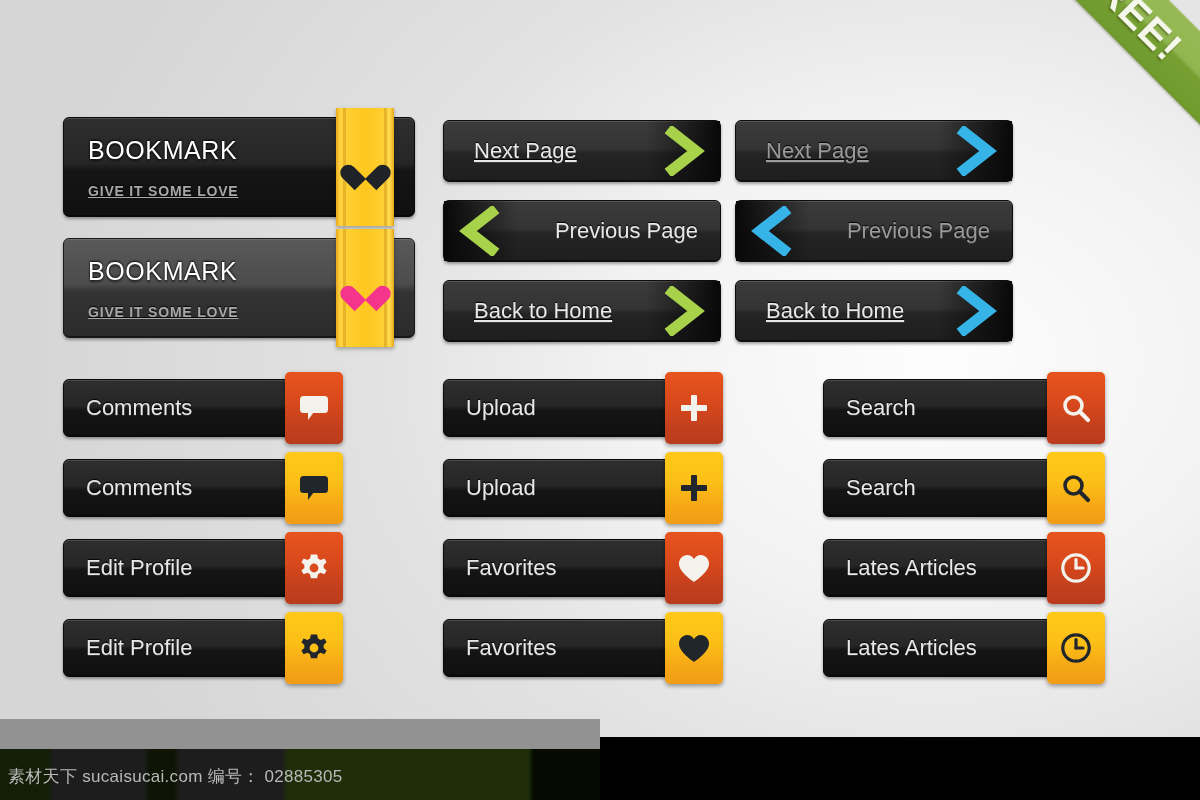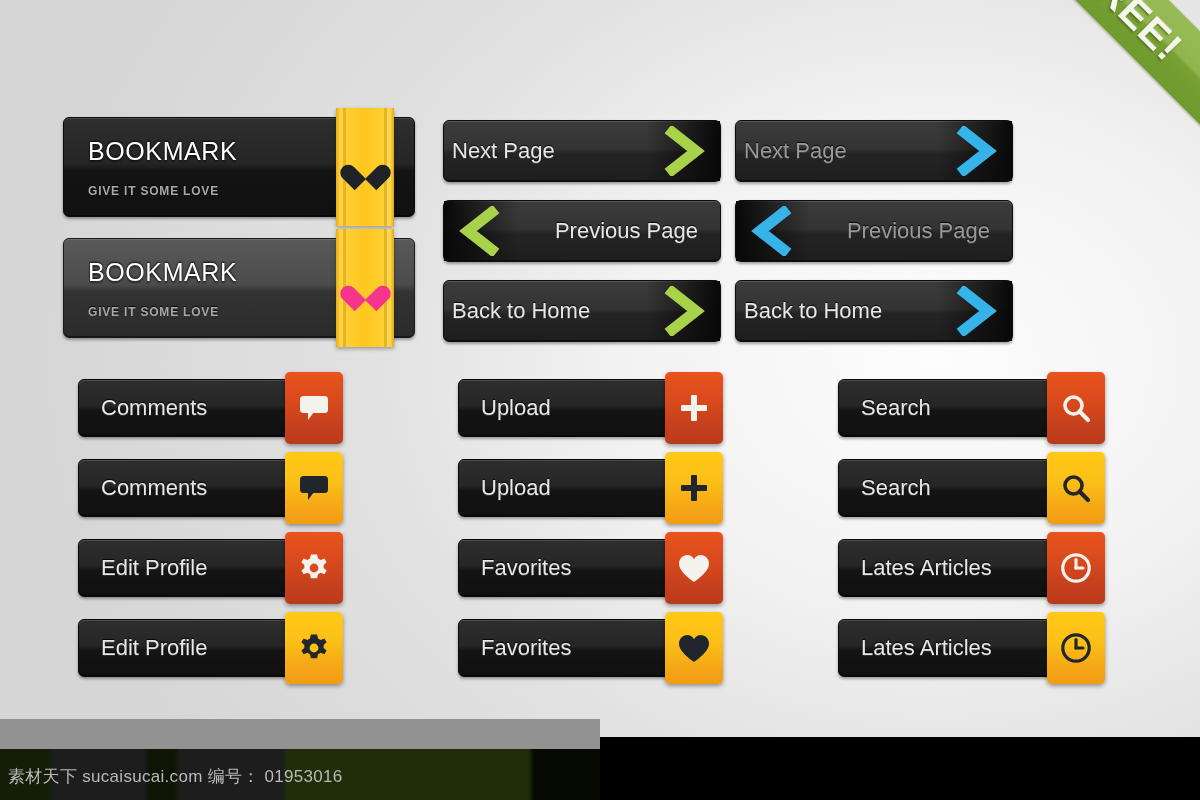--- a/index.html
+++ b/index.html
@@ -100,26 +100,27 @@
     align-items: flex-start;
   }
   .bm-title {
     font-size: 25px;
     font-weight: normal;
     letter-spacing: 0.6px;
     color: #ffffff;
     text-shadow: 0 -1px 2px rgba(0,0,0,0.9), 0 2px 2px rgba(0,0,0,0.55);
   }
   .bm-sub {
-    font-size: 12px;
+    font-size: 14px;
     font-weight: bold;
     letter-spacing: 0.8px;
     color: #a8a8a8;
     margin-top: 18px;
     text-shadow: 0 -1px 1px rgba(0,0,0,0.85);
+    text-decoration: underline;
   }
 
   
   .bm-strip {
     position: absolute;
     width: 58px;
     background: linear-gradient(to right,
         #e8a91a 0%, #ffd341 7%, #ffcf30 22%,
         #ffc71f 50%, #ffce2e 78%, #ffd94e 93%, #e5a518 100%);
     box-shadow: 0 2px 4px rgba(0,0,0,0.3);
@@ -159,41 +160,40 @@
 
   
   .navbtn {
     width: 278px;
     height: 62px;
   }
   .navbtn .navlabel {
     position: absolute;
     font-size: 22px;
   }
-  .navbtn.rightward .navlabel { left: 8px; }
+  .navbtn.rightward .navlabel { left: 30px; text-decoration: underline; }
   .navbtn.leftward  .navlabel { right: 22px; margin-left: 21px; }
 
   .chev {
     position: absolute;
     top: 0; bottom: 0;
     width: 74px;
     overflow: hidden;
   }
   .chev.r { right: 0;  background: linear-gradient(to left, #080808 0%, rgba(8,8,8,0) 100%); }
   .chev.l { left: 0;   background: linear-gradient(to right, #080808 0%, rgba(8,8,8,0) 100%); }
   .chev svg { position: absolute; top: 50%; transform: translateY(-50%); }
   .chev.r svg { right: 12px; }
   .chev.l svg { left: 12px; }
 
   
   .iconbtn {
     width: 250px;
     height: 58px;
     padding-left: 22px;
-    margin-left: 15px;
   }
   .iconbtn .btn-label { font-size: 22px; }
 
   .icontab {
     position: absolute;
     width: 58px;
     height: 72px;
     border-radius: 5px;
     display: flex;
     align-items: center;
@@ -438,15 +438,15 @@
     <svg width="32" height="32" viewBox="0 0 32 32">
       <circle cx="16" cy="16" r="13.2" fill="none" stroke="#20262c" stroke-width="3.2"></circle>
       <line x1="16" y1="16" x2="16" y2="7.5" stroke="#20262c" stroke-width="3.2" stroke-linecap="round"></line>
       <line x1="16" y1="16" x2="23" y2="16" stroke="#20262c" stroke-width="3.2" stroke-linecap="round"></line>
     </svg>
   </div>
 
   <div class="band-gray"></div>
   <div class="band-black"></div>
   <div class="band-dark"></div>
-  <div class="wm-text">素材天下 sucaisucai.com  编号： 01953016</div>
+  <div class="wm-text">素材天下 sucaisucai.com  编号： 02885305</div>
 
 </div>
 
 </body></html>

